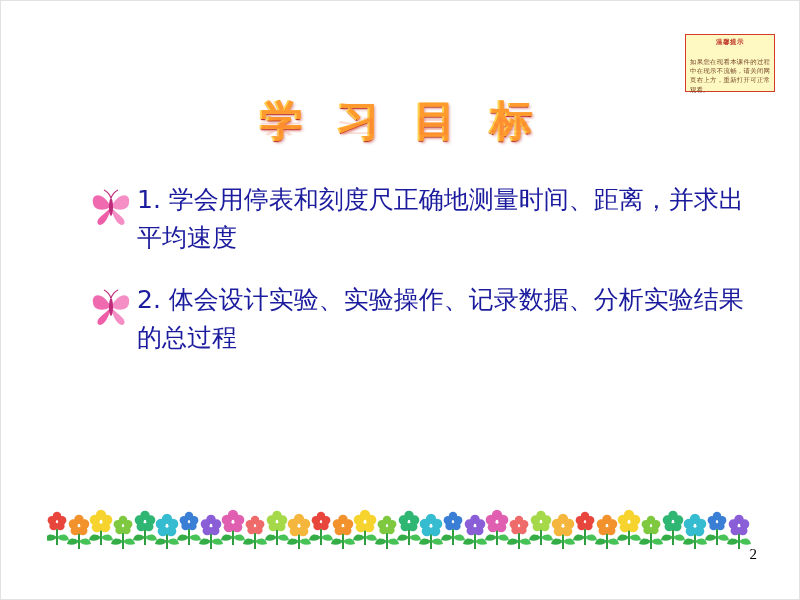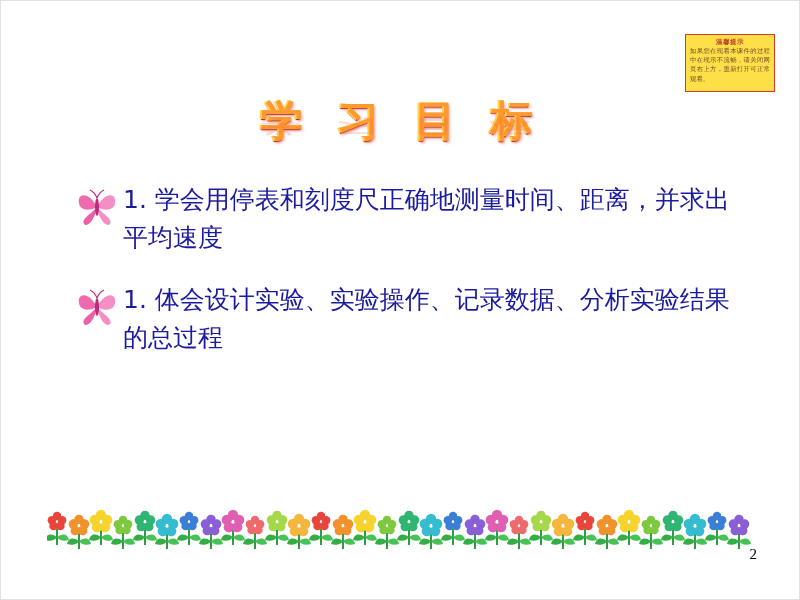--- a/index.html
+++ b/index.html
@@ -24,40 +24,40 @@
   }
 
   
   .note-box {
     position: absolute;
     top: 33px;
     left: 684px;
     width: 90px;
     height: 58px;
     border: 1px solid #d23b2a;
-    background: #fde047;
+    background: #fef9c3;
     box-sizing: border-box;
     padding: 3px 4px 2px 4px;
   }
   .note-title {
     color: #c0392b;
     font-size: 6.5px;
     font-weight: bold;
     text-align: center;
     letter-spacing: 0.5px;
     line-height: 9px;
     font-family: "DejaVu Sans", sans-serif;
   }
   .note-body {
     color: #7a4a2a;
     font-size: 6.4px;
     line-height: 9.2px;
     text-align: justify;
     font-family: "DejaVu Sans", sans-serif;
-    margin-top: 0;
+    margin-top: 11px;
   }
 
   
   .title-wrap {
     position: absolute;
     top: 92px;
     left: 0;
     width: 800px;
     text-align: center;
   }
@@ -98,21 +98,21 @@
     transform: scaleY(-0.45);
     transform-origin: top center;
     filter: blur(0.6px);
     padding: 0 6px;
   }
 
   
   .bullets {
     position: absolute;
     top: 180px;
-    left: 74px;
+    left: 88px;
     width: 660px;
   }
   .bullet-row {
     position: relative;
     display: flex;
     align-items: flex-start;
     margin-bottom: 24px;
   }
   .bullet-icon {
     flex: 0 0 auto;
@@ -194,21 +194,21 @@
             <path d="M22 20 C14 4, 2 6, 4 16 C5 24, 15 24, 22 20 Z" fill="#f06ab0"></path>
             <path d="M22 20 C30 4, 42 6, 40 16 C39 24, 29 24, 22 20 Z" fill="#f48ec4"></path>
             <path d="M22 20 C15 28, 6 32, 9 37 C13 41, 20 32, 22 20 Z" fill="#ef5fa8"></path>
             <path d="M22 20 C29 28, 38 32, 35 37 C31 41, 24 32, 22 20 Z" fill="#f48ec4"></path>
             <ellipse cx="22" cy="20" rx="2" ry="9" fill="#c02a7a"></ellipse>
             <path d="M22 11 C20 6, 17 4, 15 3" stroke="#c02a7a" stroke-width="1.2" fill="none"></path>
             <path d="M22 11 C24 6, 27 4, 29 3" stroke="#c02a7a" stroke-width="1.2" fill="none"></path>
           </g>
         </svg>
       </div>
-      <div class="bullet-text">1. 体会设计实验、实验操作、记录数据、分析实验结果的总过程</div>
+      <div class="bullet-text">2. 体会设计实验、实验操作、记录数据、分析实验结果的总过程</div>
     </div>
 
   </div>
 
   <div class="flower-strip">
     <svg width="712" height="46" viewBox="0 0 712 46" xmlns="http://www.w3.org/2000/svg">
       <defs>
         <g id="flower">
           <circle cx="0" cy="-6" r="5"></circle>
           <circle cx="-6" cy="-1" r="5"></circle>

